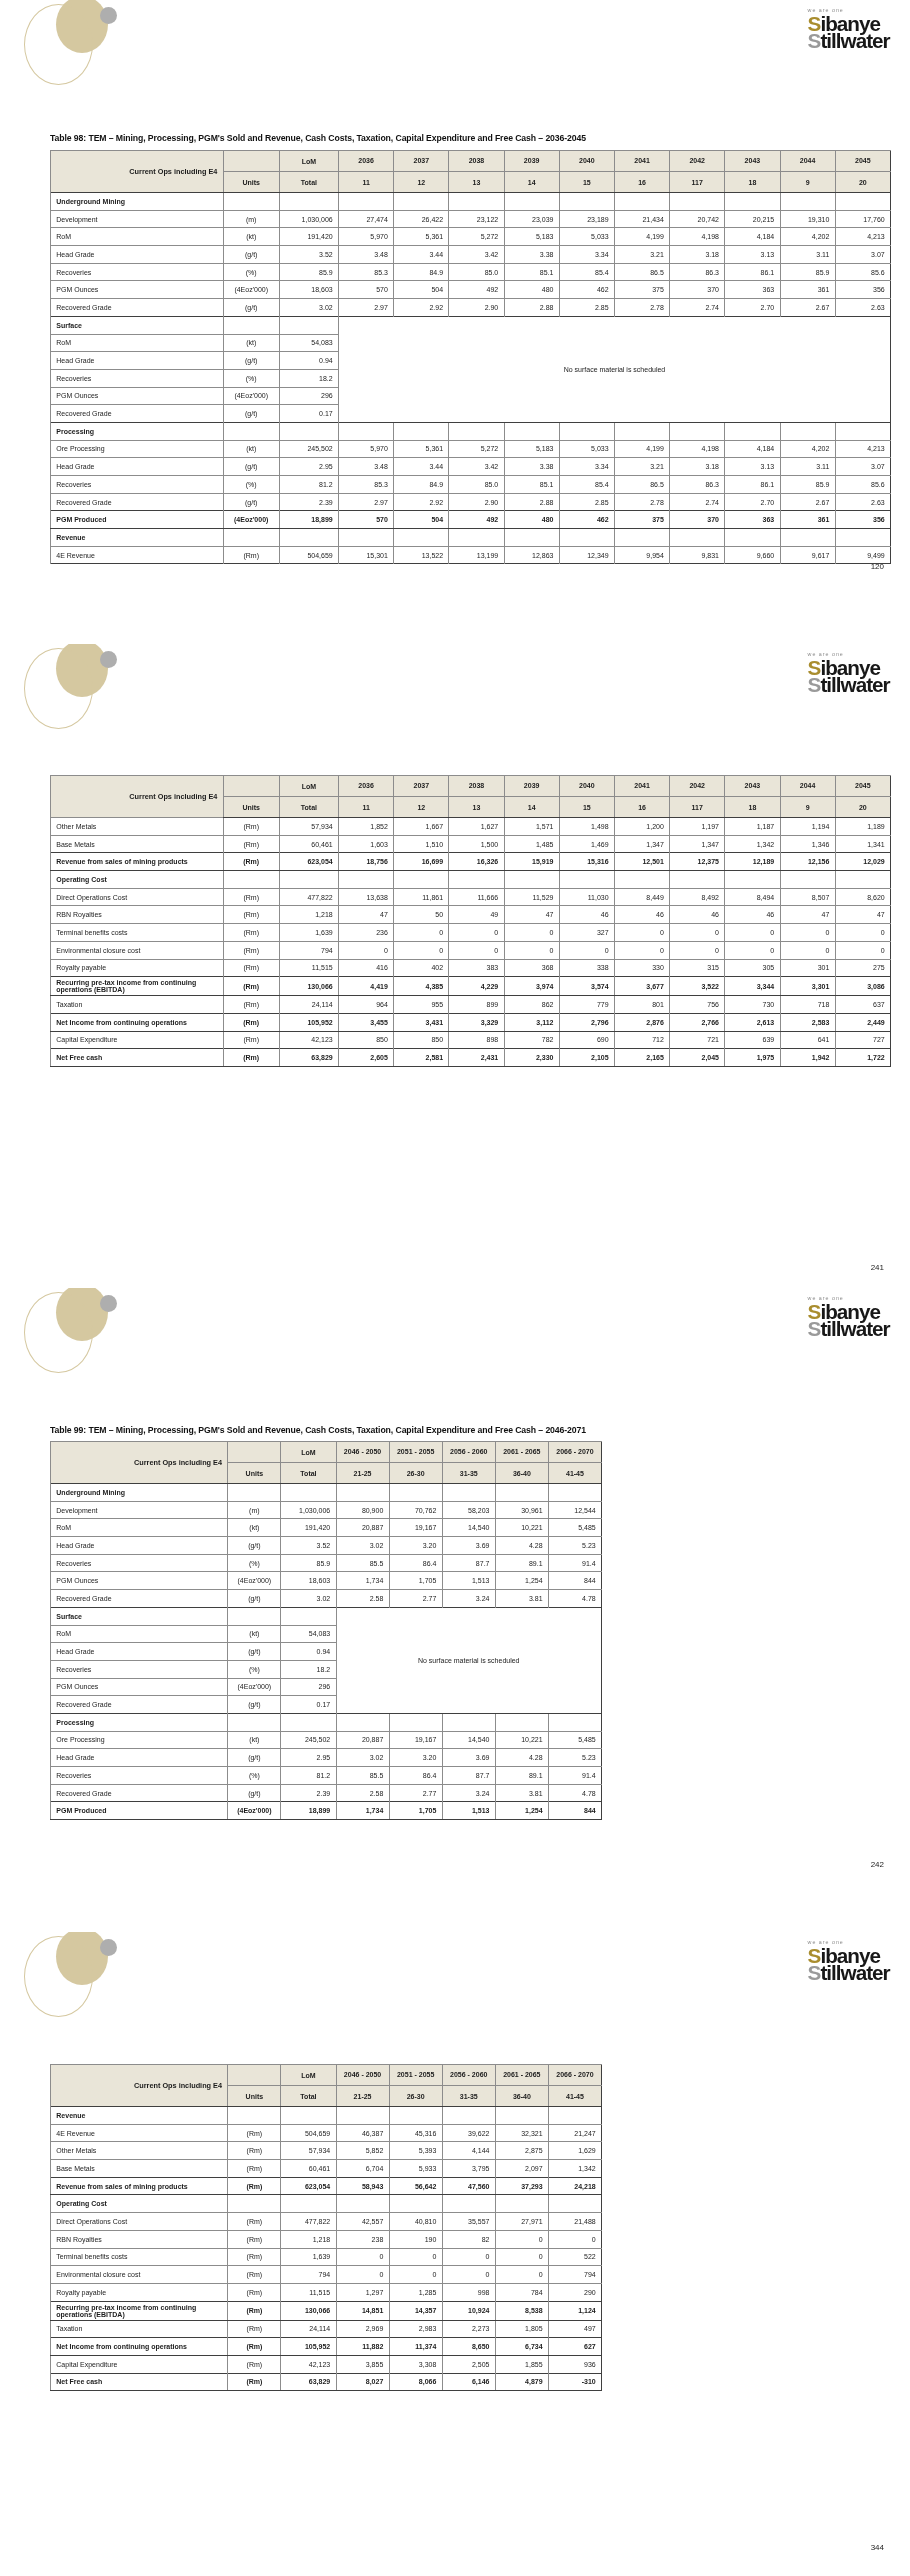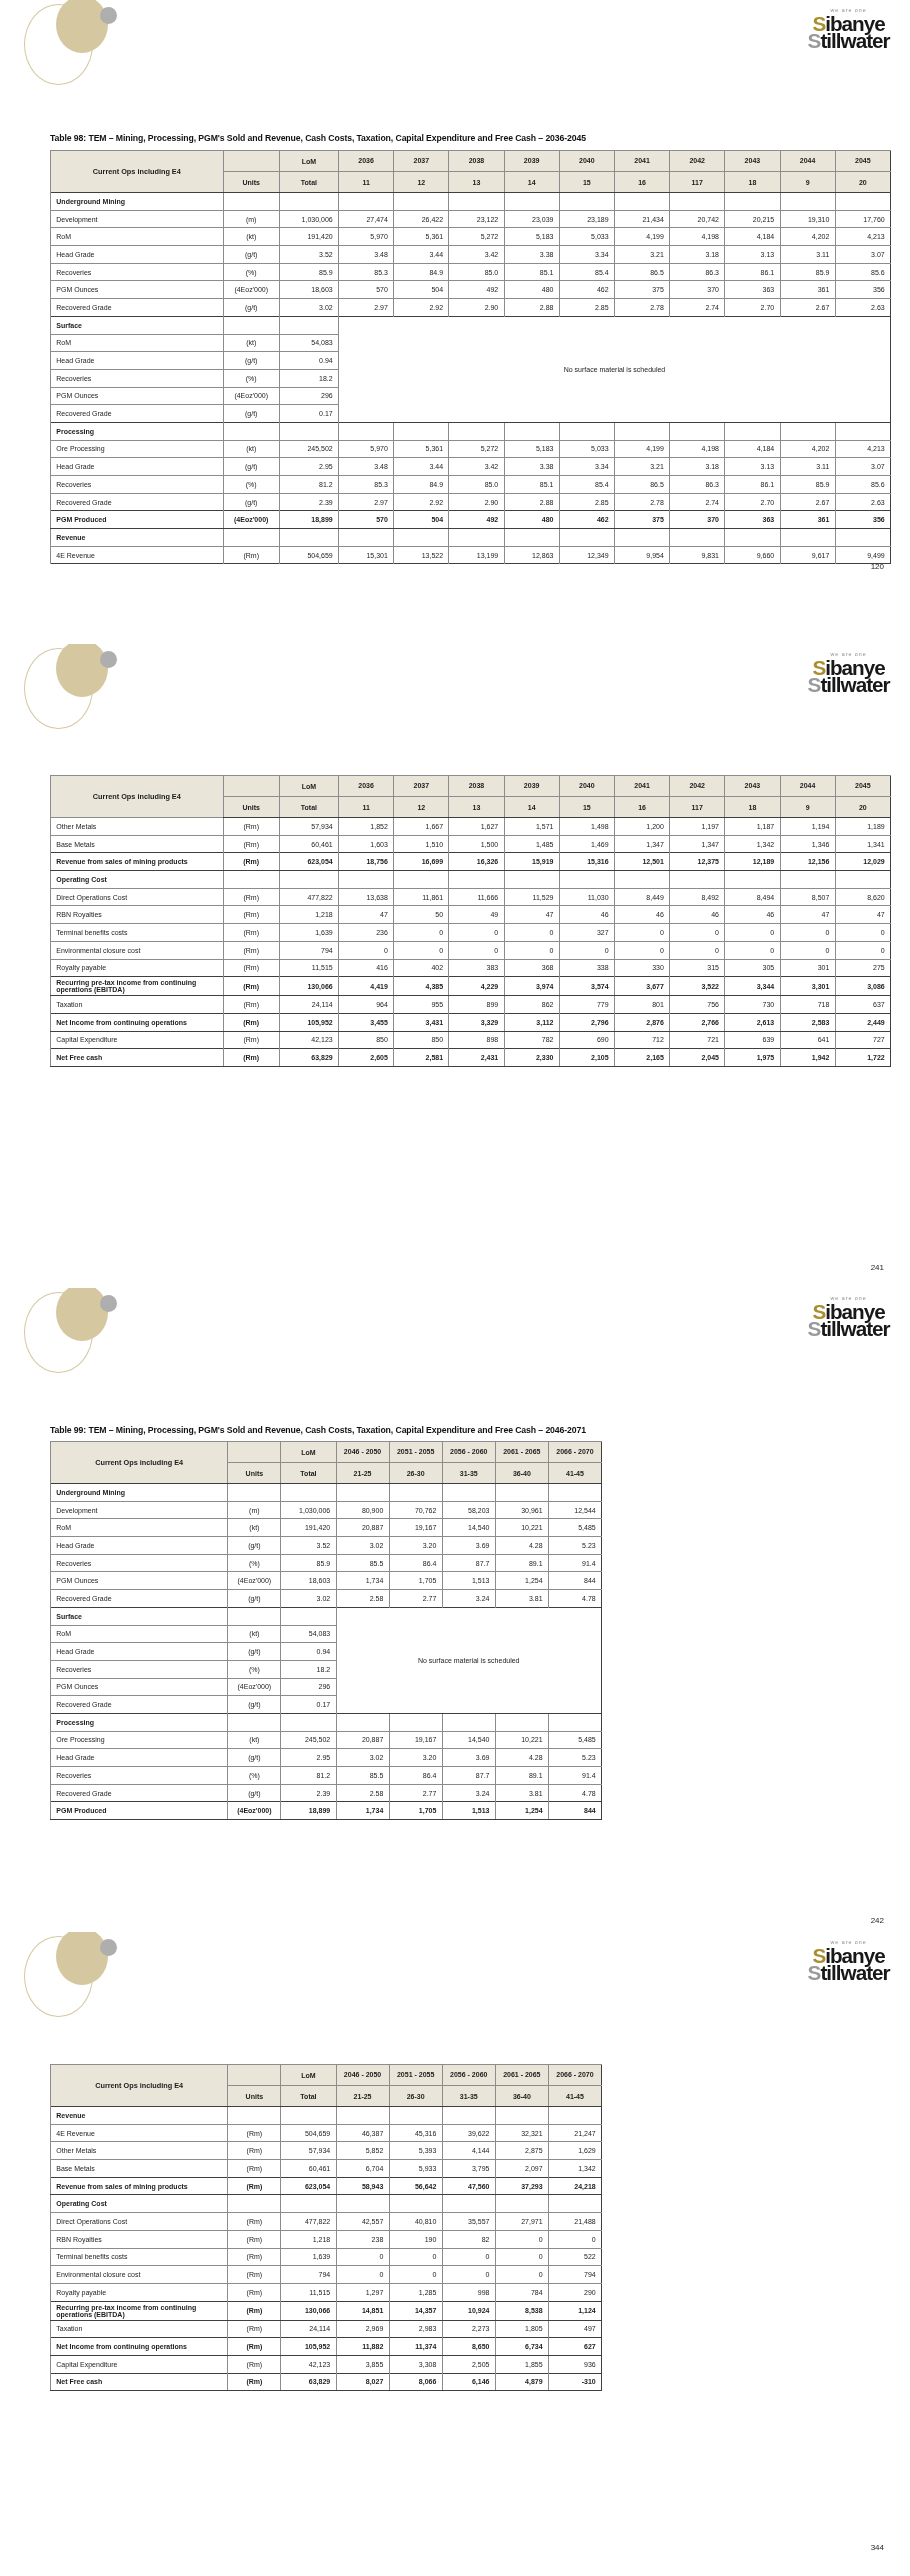--- a/index.html
+++ b/index.html
@@ -7,49 +7,49 @@
 
   .page{position:relative;width:911px;height:644px;background:#ffffff;overflow:hidden;}
 
   
   .decor{position:absolute;left:0;top:0;width:153px;height:100px;pointer-events:none;}
   .decor-fill{position:absolute;left:56px;top:-4px;width:52px;height:57px;border-radius:50%;background:#d5c8a0;}
   .decor-outline{position:absolute;left:24px;top:4px;width:67px;height:79px;border-radius:50%;border:1.3px solid #d5c8a0;background:transparent;}
   .decor-gray{position:absolute;left:100px;top:6.7px;width:17.4px;height:17.4px;border-radius:50%;background:#aeaeae;}
 
   
-  .logo{position:absolute;right:21.4px;top:8px;text-align:center;line-height:1;}
+  .logo{position:absolute;right:21.4px;top:8px;text-align:left;line-height:1;}
   .logo-tagline{font-size:5.3px;letter-spacing:1px;color:#8a8a8a;margin-bottom:1.3px;}
   .logo-word{font-size:20.7px;font-weight:bold;letter-spacing:-1px;color:#181818;line-height:17.4px;}
   .logo-initial-gold{color:#a98d2e;}
   .logo-initial-gray{color:#9a9a9a;}
 
   
   .table-title{position:absolute;left:50px;margin:0;font-size:8.7px;font-weight:bold;letter-spacing:-0.1px;color:#111;}
   .page-1 .table-title{top:133px;}
   .page-3 .table-title{top:137px;}
   .page-footer{position:absolute;right:27px;font-size:8px;color:#222;}
   .page-1 .page-footer{top:562px;}
   .page-2 .page-footer{top:619px;}
-  .page-3 .page-footer{top:628px;margin-left:40px;}
+  .page-3 .page-footer{top:572px;margin-left:40px;}
   .page-4 .page-footer{top:611px;}
 
   
   .table-mount{position:absolute;left:50px;}
   .page-1 .table-mount{top:150px;}
   .page-2 .table-mount{top:131px;}
   .page-3 .table-mount{top:153px;}
   .page-4 .table-mount{top:132px;}
 
   
   table.tem{border-collapse:collapse;table-layout:fixed;border:1.3px solid #3f3f3f;font-size:7px;color:#1c1c1c;}
   table.tem th, table.tem td{border-left:0.7px solid #8c8c8c;border-top:0.7px solid #8c8c8c;padding:2px 5.3px;vertical-align:middle;overflow:hidden;}
   table.tem thead th{background:#e9e5d8;font-weight:bold;text-align:center;height:16px;}
   table.tem thead tr:last-child th{border-bottom:1.3px solid #3f3f3f;}
-  table.tem th.corner{vertical-align:middle;font-size:7.3px;}
+  table.tem th.corner{vertical-align:middle;font-size:7.3px;text-align:right;}
   table.tem th.period-th{line-height:1.25;}
   table.tem td{height:12.7px;}
   table.tem td.label-cell{text-align:left;}
   table.tem td.unit-cell{text-align:center;}
   table.tem td.num{text-align:right;}
   tr.section-row td{border-top:1.3px solid #3f3f3f;}
   tr.section-row td.label-cell{font-weight:bold;}
   tr.bold-row td{font-weight:bold;border-top:1.3px solid #3f3f3f;border-bottom:1.3px solid #3f3f3f;}
   td.note-cell{text-align:center;vertical-align:middle;color:#222;}
 </style>

